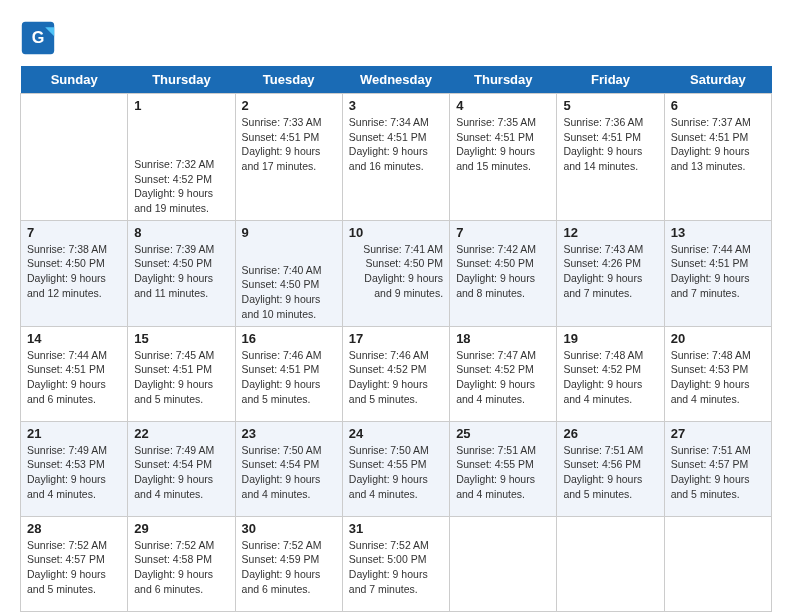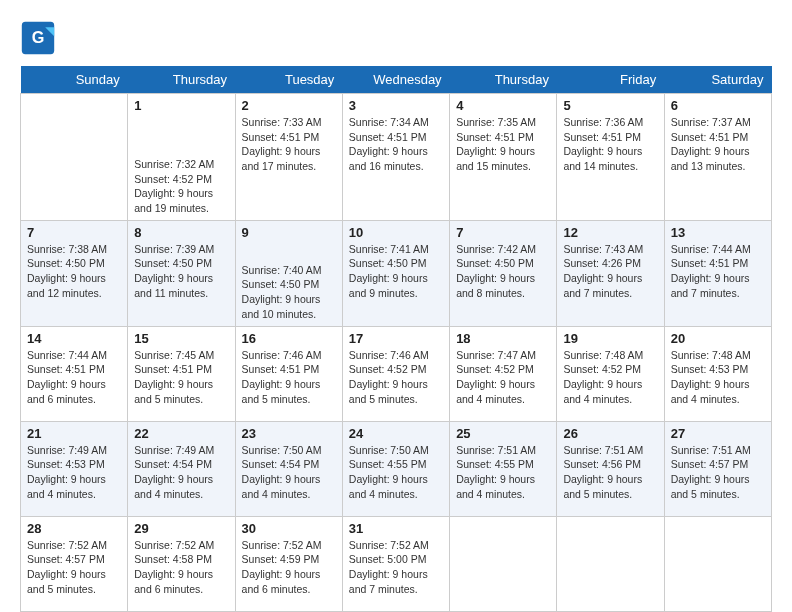--- a/index.html
+++ b/index.html
@@ -47,24 +47,24 @@
       color: #555;
     }
     table {
       width: 100%;
       border-collapse: collapse;
       font-size: 11px;
     }
     .day-header {
       background-color: #1a6bb5;
       color: #fff;
-      text-align: right;
+      text-align: center;
       padding: 6px 8px;
       font-size: 13px;
-      font-weight: normal;
+      font-weight: bold;
     }
     .calendar-cell {
       border: 1px solid #ccc;
       vertical-align: top;
       padding: 4px 6px;
       width: 107px;
       height: 95px;
     }
     .cell-empty {
       background: #f9f9f9;
@@ -184,21 +184,21 @@
         </td>
         <td class="calendar-cell">
           <span class="day-number">9</span>
           <div class="cell-info" style="white-space: pre-line; margin-top: 23px;">Sunrise: 7:40 AM
 Sunset: 4:50 PM
 Daylight: 9 hours
 and 10 minutes.</div>
         </td>
         <td class="calendar-cell">
           <span class="day-number">10</span>
-          <div class="cell-info" style="white-space: pre-line;">Sunrise: 7:41 AM
+          <div class="cell-info" style="white-space: pre-line; text-align: right;">Sunrise: 7:41 AM
 Sunset: 4:50 PM
 Daylight: 9 hours
 and 9 minutes.</div>
         </td>
         <td class="calendar-cell">
           <span class="day-number">7</span>
           <div class="cell-info" style="white-space: pre-line;">Sunrise: 7:42 AM
 Sunset: 4:50 PM
 Daylight: 9 hours
 and 8 minutes.</div>

